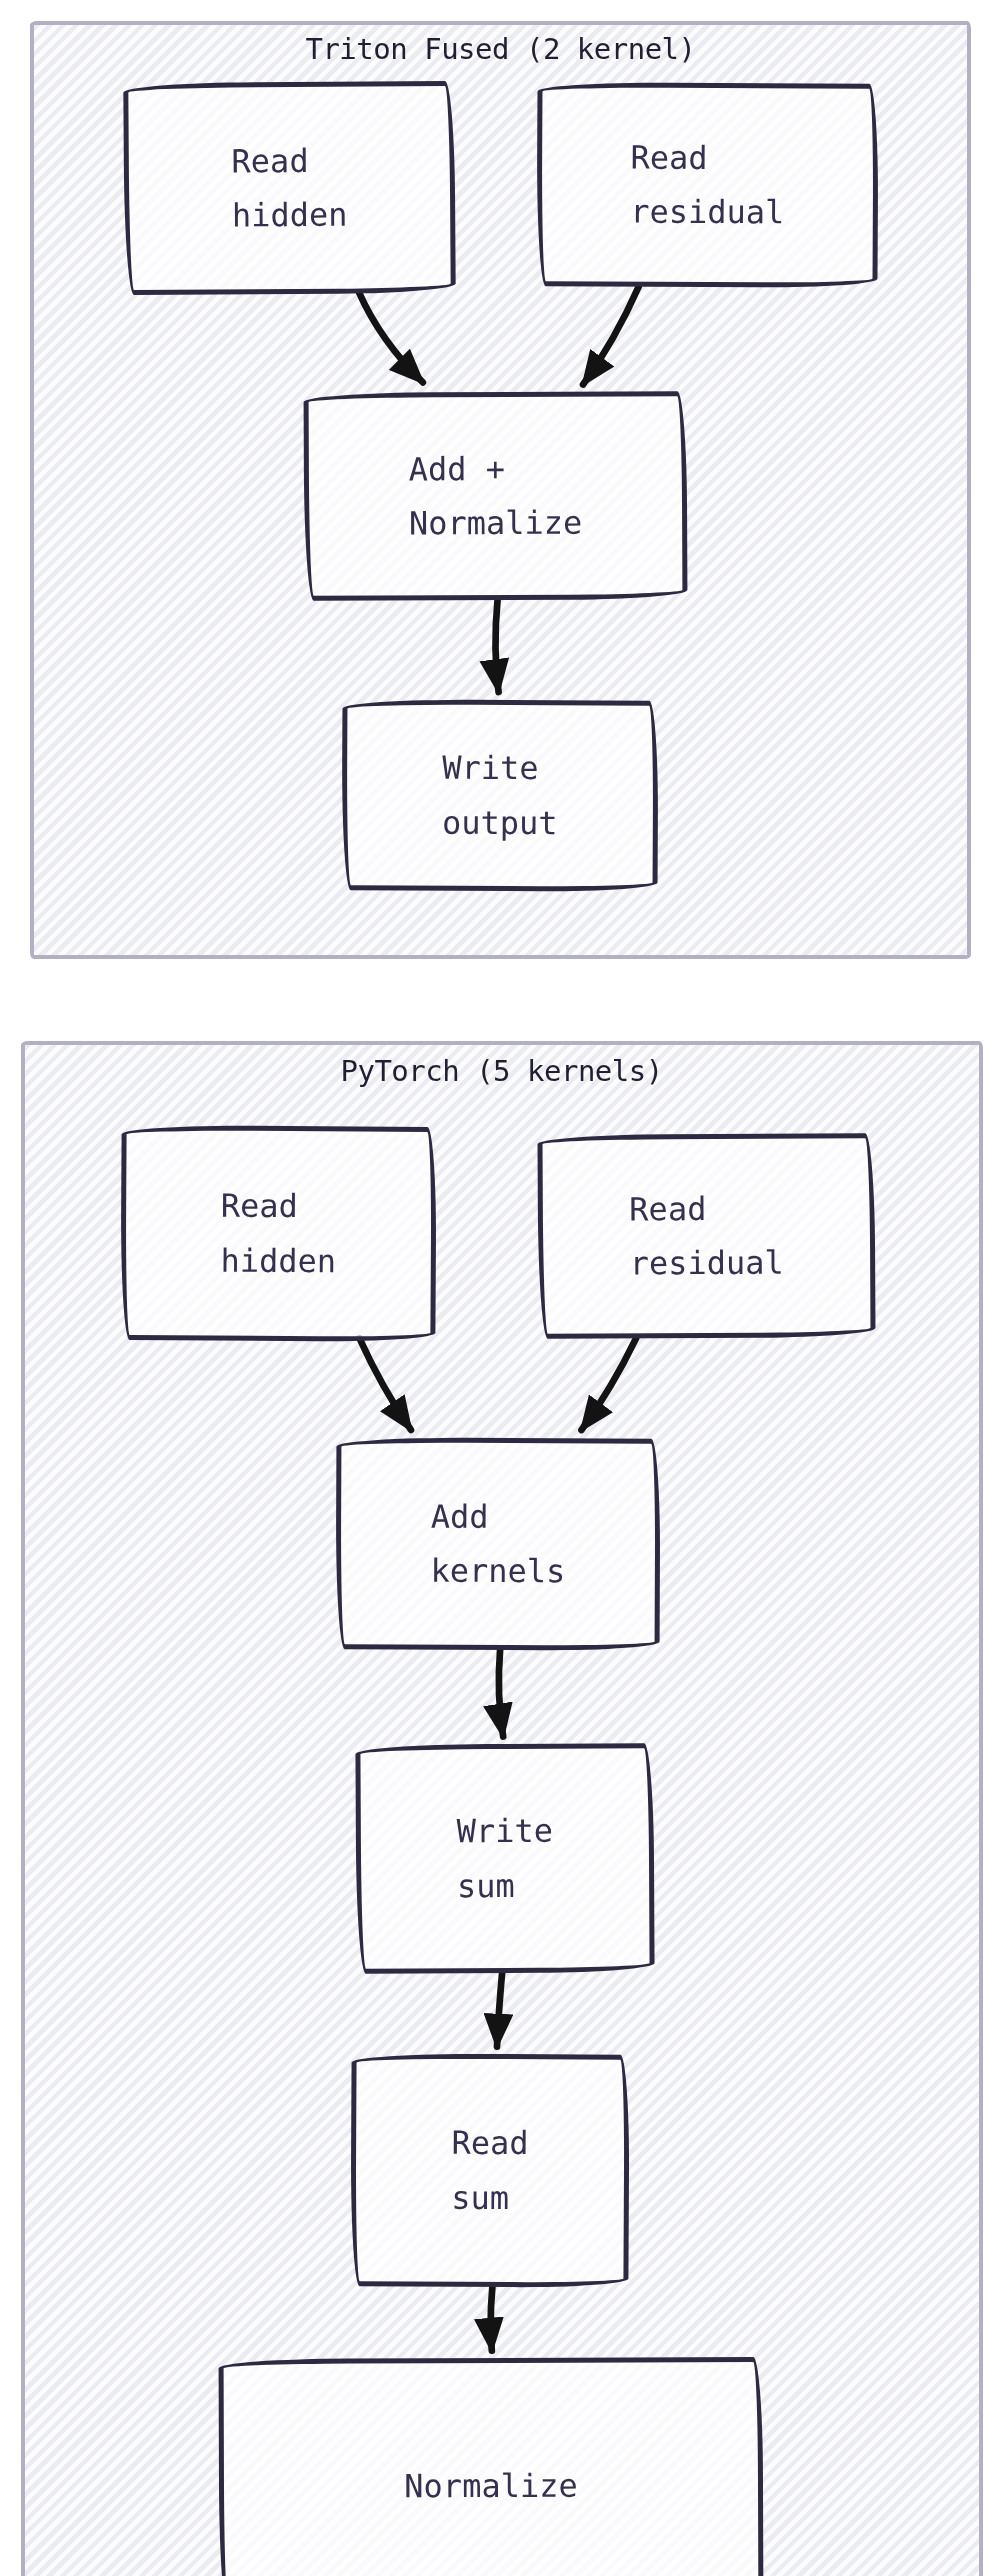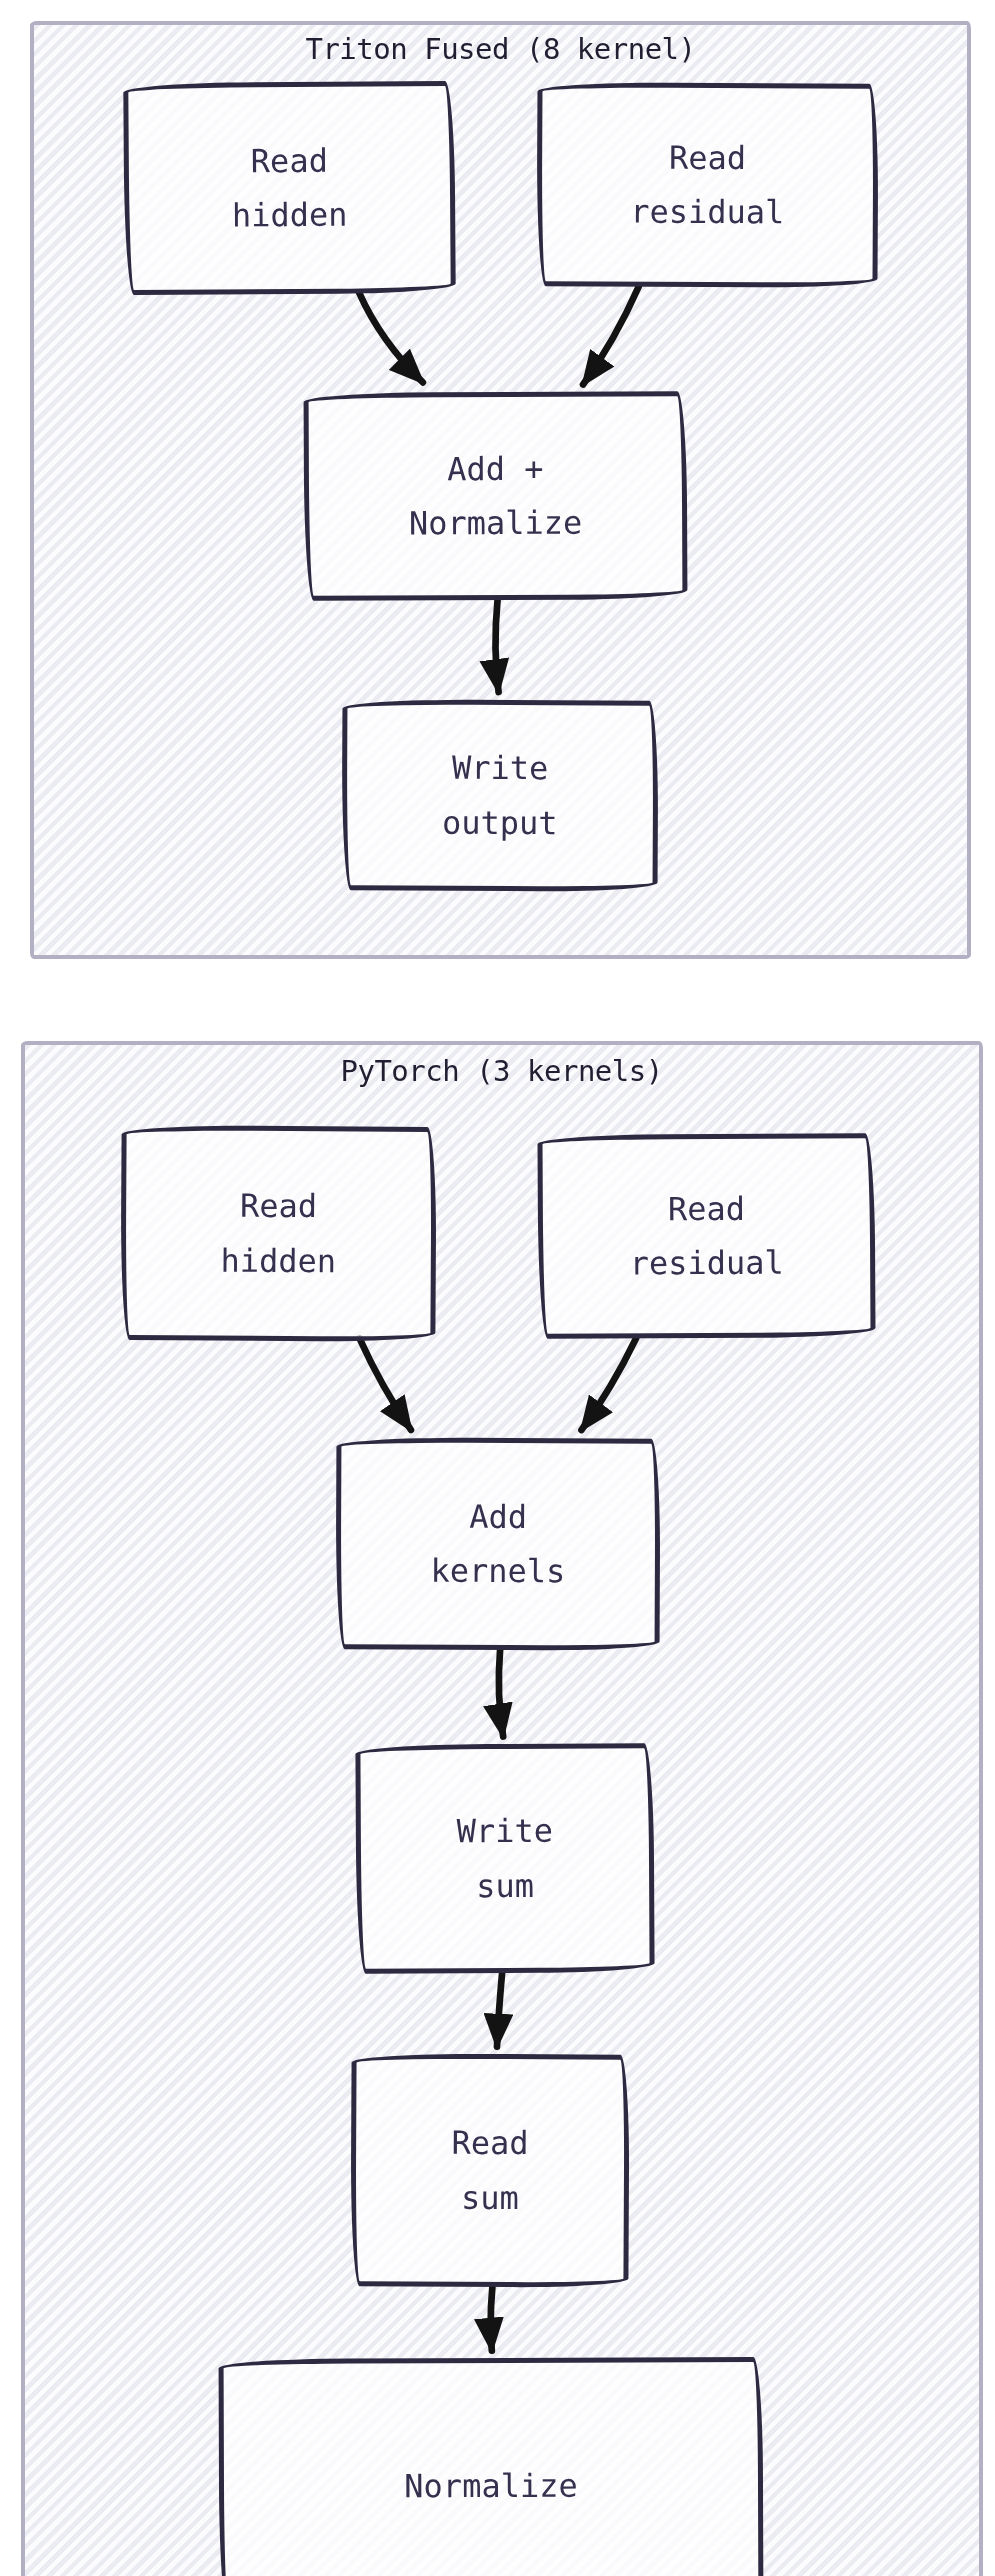--- a/index.html
+++ b/index.html
@@ -41,33 +41,32 @@
     border:5.2px solid var(--box-border-color);
     border-radius:131px 9.3px 116px 9.3px / 9.3px 116px 9.3px 131px;
     background:var(--box-bg);
     display:flex;align-items:center;justify-content:center;
     box-sizing:border-box;
   }
   .node .label{
     font-size:32px;
     line-height:1.7;
     color:var(--label-color);
-    text-align:center;
     white-space:pre-line;
   }
   svg.arrows{position:absolute;left:0;top:0;pointer-events:none;}
   svg.arrows path.shaft{
     fill:none;stroke:var(--arrow-color);stroke-width:13;stroke-linecap:round;
   }
 </style>
 </head>
 <body>
 
 <div class="panel" id="panel-1">
-  <div class="panel-title">Triton Fused (8 kernel)</div>
+  <div class="panel-title">Triton Fused (2 kernel)</div>
 
   <svg class="arrows" width="923" height="921" viewBox="0 0 1792 1788">
     <defs>
       <marker id="ah1" markerUnits="userSpaceOnUse" markerWidth="72" markerHeight="58" refX="64" refY="29" orient="auto">
         <path d="M0,0 L70,29 L0,58 Z" fill="var(--arrow-color)"></path>
       </marker>
     </defs>
     <path class="shaft" d="M631,519 Q672,612 755,694" marker-end="url(#ah1)"></path>
     <path class="shaft" d="M1174,508 Q1128,612 1066,698" marker-end="url(#ah1)"></path>
     <path class="shaft" d="M900,1116 Q891,1212 902,1295" marker-end="url(#ah1)"></path>
@@ -85,21 +84,21 @@
     <span class="label">Add +
 Normalize</span>
   </div>
   <div class="node" style="left:308px;top:675px;width:316px;height:191px;transform:rotate(0.3deg);">
     <span class="label">Write
 output</span>
   </div>
 </div>
 
 <div class="panel" id="panel-2">
-  <div class="panel-title">PyTorch (3 kernels)</div>
+  <div class="panel-title">PyTorch (5 kernels)</div>
 
   <svg class="arrows" width="945" height="1905" viewBox="0 0 1834 3697">
     <defs>
       <marker id="ah2" markerUnits="userSpaceOnUse" markerWidth="72" markerHeight="58" refX="64" refY="29" orient="auto">
         <path d="M0,0 L70,29 L0,58 Z" fill="var(--arrow-color)"></path>
       </marker>
     </defs>
     <path class="shaft" d="M649,569 Q692,664 749,747" marker-end="url(#ah2)"></path>
     <path class="shaft" d="M1186,569 Q1138,668 1080,747" marker-end="url(#ah2)"></path>
     <path class="shaft" d="M922,1174 Q915,1262 928,1342" marker-end="url(#ah2)"></path>

